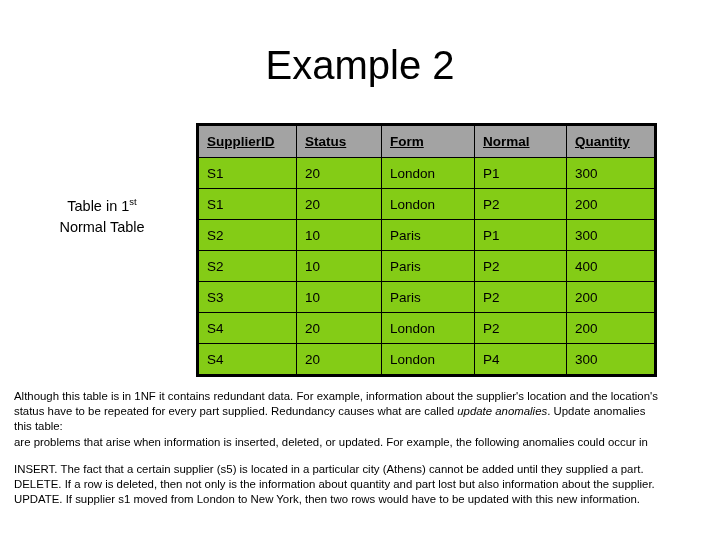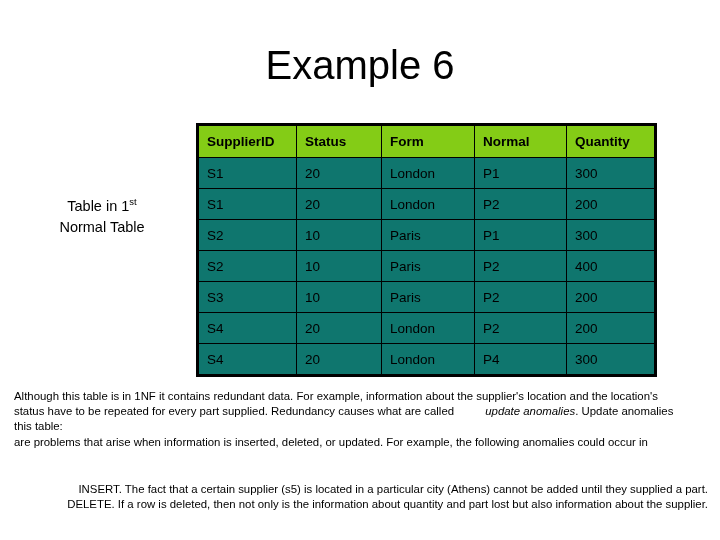--- a/index.html
+++ b/index.html
@@ -61,59 +61,59 @@
   }
   table.data-table td,
   table.data-table th {
     border: 1.5px solid #000000;
     height: 30px;
     padding: 0 0 0 8px;
     font-size: 13.5px;
     font-weight: normal;
     text-align: left;
     vertical-align: middle;
-    background: #0f766e;
+    background: #84cc16;
     white-space: nowrap;
     overflow: hidden;
   }
   table.data-table thead th {
-    background: #84cc16;
+    background: #a3a3a3;
     font-weight: bold;
     height: 31px;
+    text-decoration: underline;
   }
   
   col.c0 { width: 99px; }
   col.c1 { width: 85px; }
   col.c2 { width: 93px; }
   col.c3 { width: 92px; }
   col.c4 { width: 89px; }
 
   
   .body-block {
     position: absolute;
     left: 14px;
     width: 694px;
     font-size: 11.4px;
     line-height: 15.2px;
     text-align: left;
   }
   #paragraph-1 { top: 389px; }
-  #paragraph-2 { top: 482px; text-align: right; }
+  #paragraph-2 { top: 462px; }
   .body-block .line {
     white-space: nowrap;
   }
   .body-block em {
     font-style: italic;
-    margin-left: 28px;
   }
 </style>
 </head>
 <body>
 
-<div id="slide-title">Example 6</div>
+<div id="slide-title">Example 2</div>
 
 <div id="table-caption">
   <span><span>Table in 1</span><sup>st</sup></span><br>
   <span>Normal Table</span>
 </div>
 
 <div id="data-table-wrap">
   <table class="data-table">
     <colgroup>
       <col class="c0">
@@ -188,13 +188,14 @@
 <div id="paragraph-1" class="body-block">
   <div class="line">Although this table is in 1NF it contains redundant data. For example, information about the supplier's location and the location's</div>
   <div class="line"><span>status have to be repeated for every part supplied. Redundancy causes what are called </span><em>update anomalies</em><span>. Update anomalies</span></div>
   <div class="line">this table:</div>
   <div class="line">are problems that arise when information is inserted, deleted, or updated. For example, the following anomalies could occur in</div>
 </div>
 
 <div id="paragraph-2" class="body-block">
   <div class="line">INSERT. The fact that a certain supplier (s5) is located in a particular city (Athens) cannot be added until they supplied a part.</div>
   <div class="line">DELETE. If a row is deleted, then not only is the information about quantity and part lost but also information about the supplier.</div>
+  <div class="line">UPDATE. If supplier s1 moved from London to New York, then two rows would have to be updated with this new information.</div>
 </div>
 
 </body></html>

